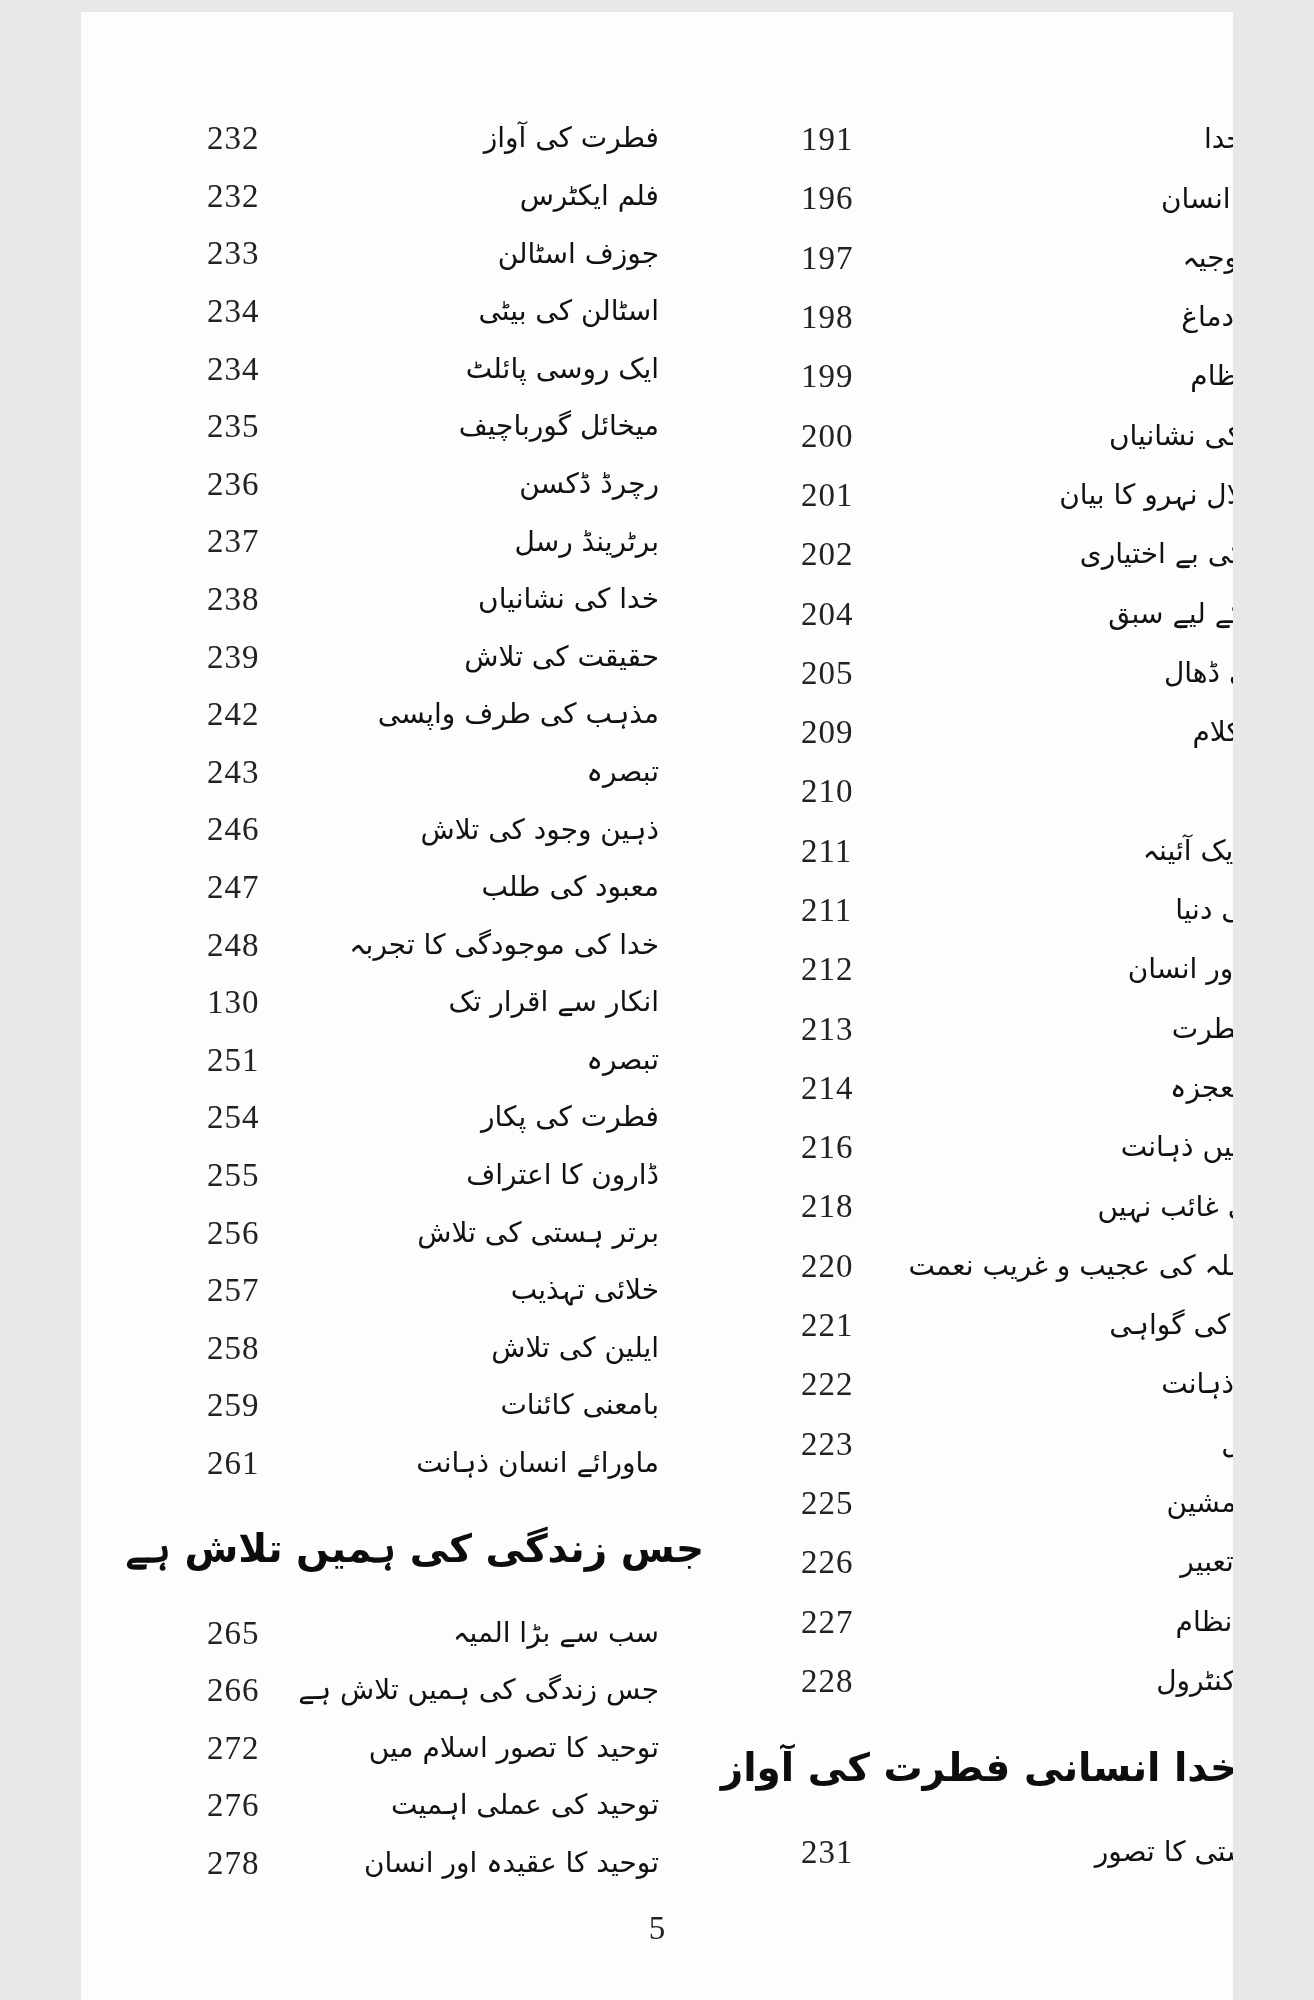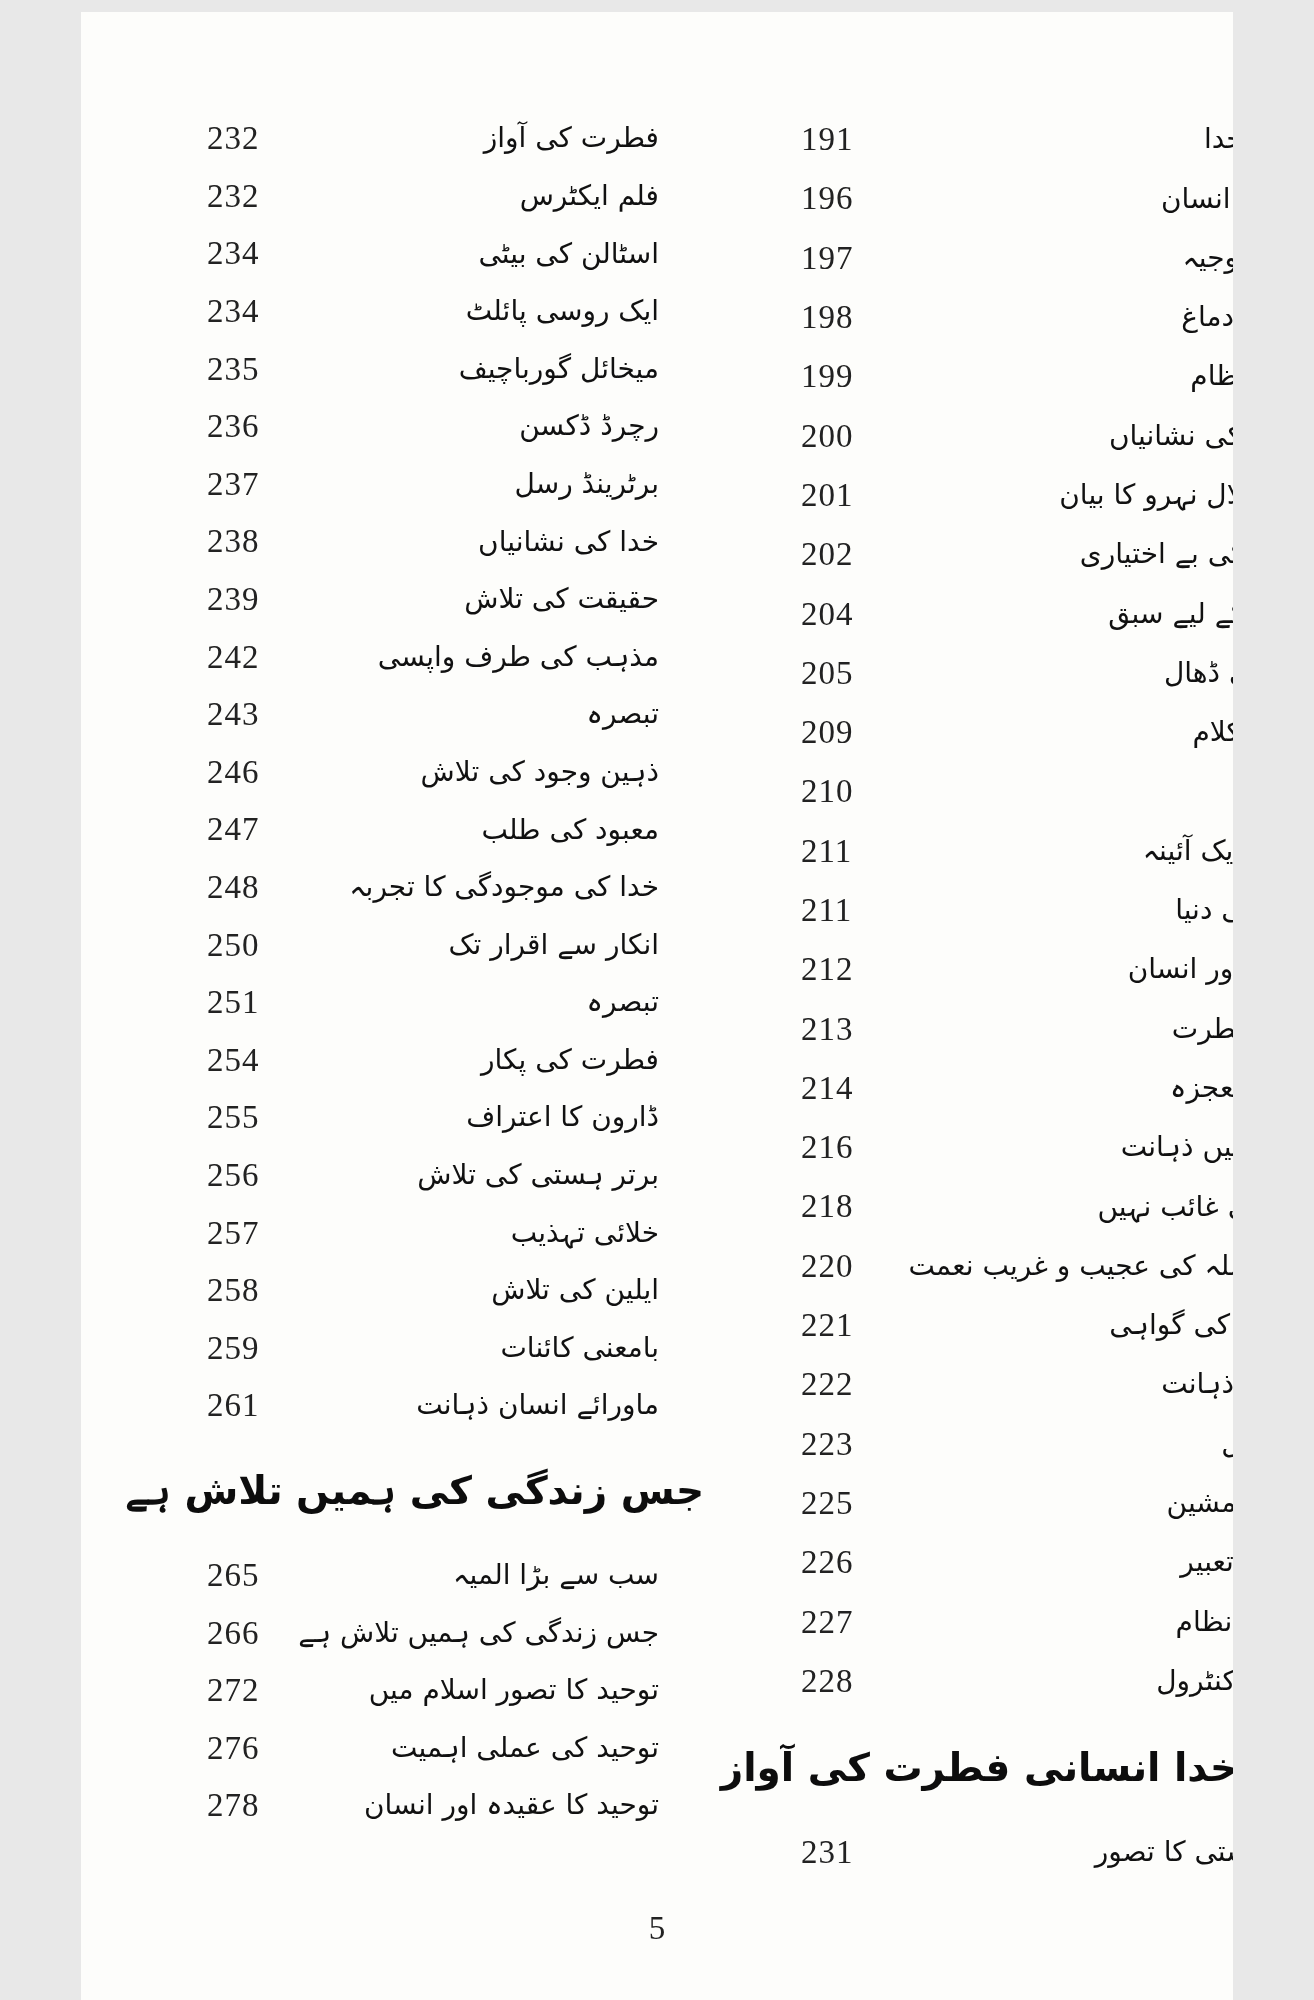--- a/index.html
+++ b/index.html
@@ -87,20 +87,24 @@
   <section class="col col-left">
       <div class="row">
         <span class="num">232</span>
         <span class="title" lang="ur" dir="rtl">فطرت کی آواز</span>
       </div>
       <div class="row">
         <span class="num">232</span>
         <span class="title" lang="ur" dir="rtl">فلم ایکٹرس</span>
       </div>
       <div class="row">
+        <span class="num">233</span>
+        <span class="title" lang="ur" dir="rtl">جوزف اسٹالن</span>
+      </div>
+      <div class="row">
         <span class="num">234</span>
         <span class="title" lang="ur" dir="rtl">اسٹالن کی بیٹی</span>
       </div>
       <div class="row">
         <span class="num">234</span>
         <span class="title" lang="ur" dir="rtl">ایک روسی پائلٹ</span>
       </div>
       <div class="row">
         <span class="num">235</span>
         <span class="title" lang="ur" dir="rtl">میخائل گورباچیف</span>
@@ -135,21 +139,21 @@
       </div>
       <div class="row">
         <span class="num">247</span>
         <span class="title" lang="ur" dir="rtl">معبود کی طلب</span>
       </div>
       <div class="row">
         <span class="num">248</span>
         <span class="title" lang="ur" dir="rtl">خدا کی موجودگی کا تجربہ</span>
       </div>
       <div class="row">
-        <span class="num">250</span>
+        <span class="num">130</span>
         <span class="title" lang="ur" dir="rtl">انکار سے اقرار تک</span>
       </div>
       <div class="row">
         <span class="num">251</span>
         <span class="title" lang="ur" dir="rtl">تبصرہ</span>
       </div>
       <div class="row">
         <span class="num">254</span>
         <span class="title" lang="ur" dir="rtl">فطرت کی پکار</span>
       </div>

